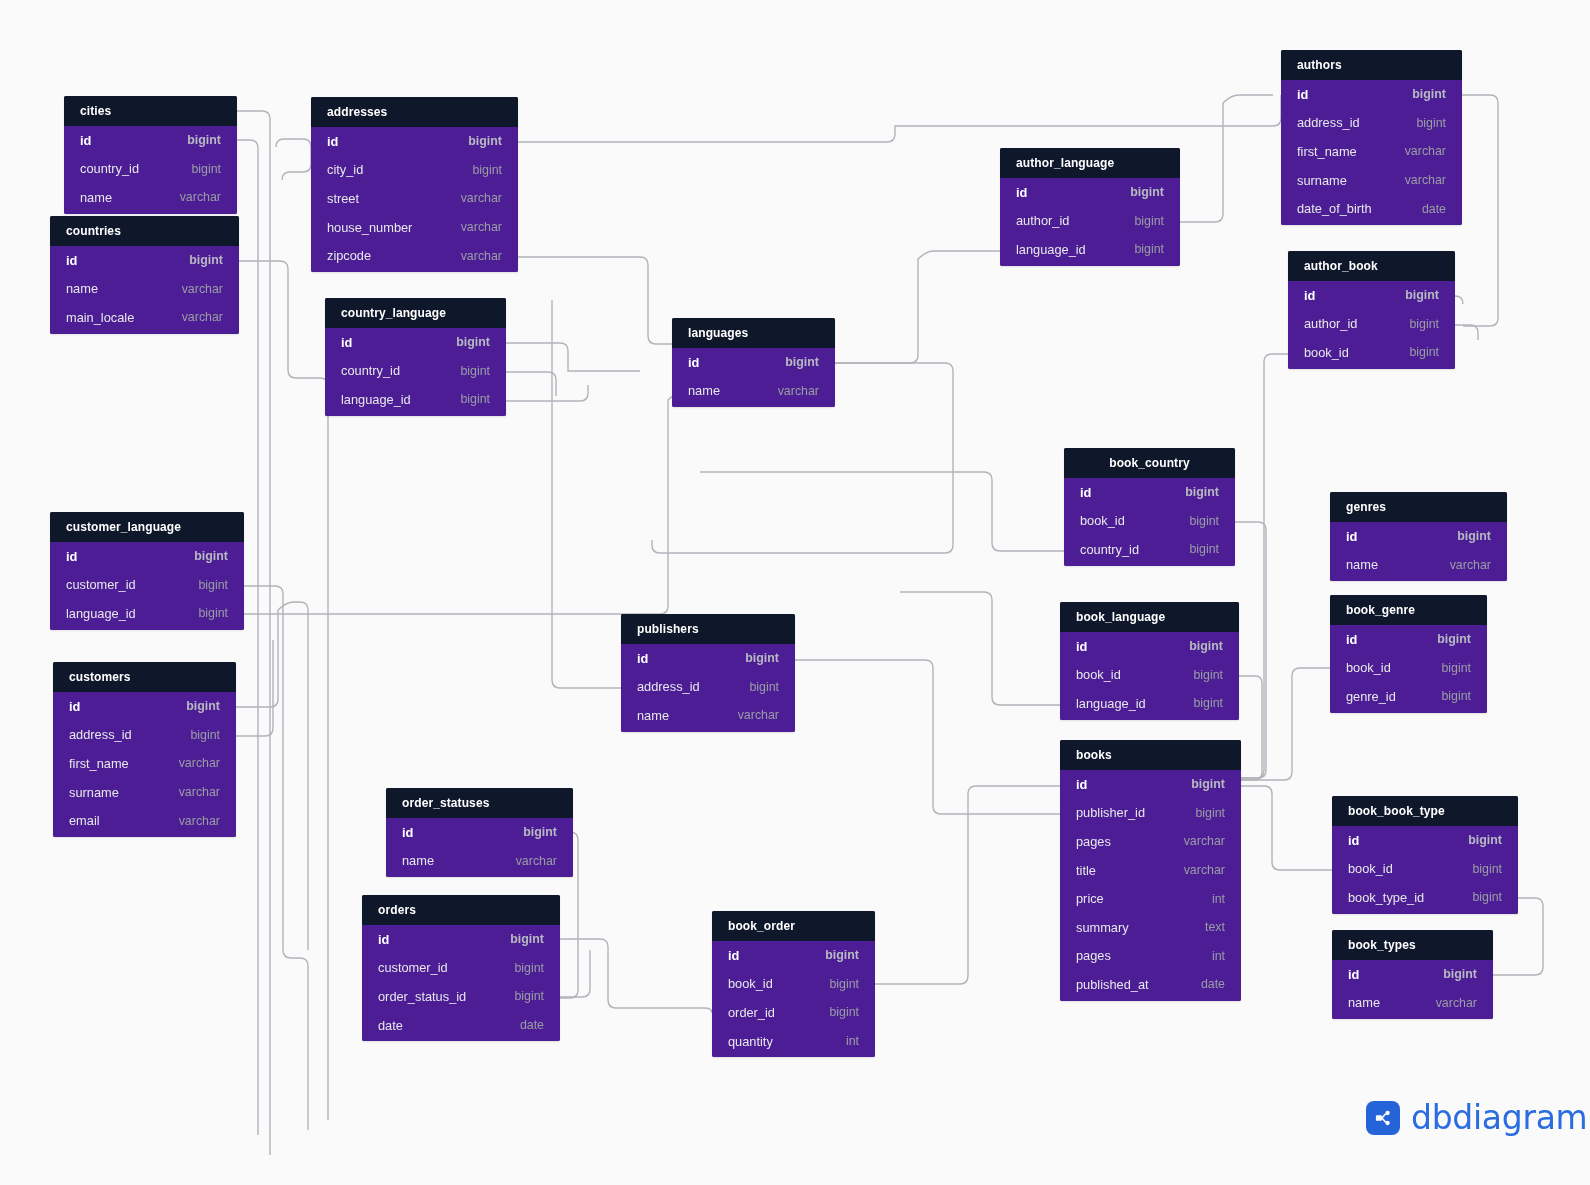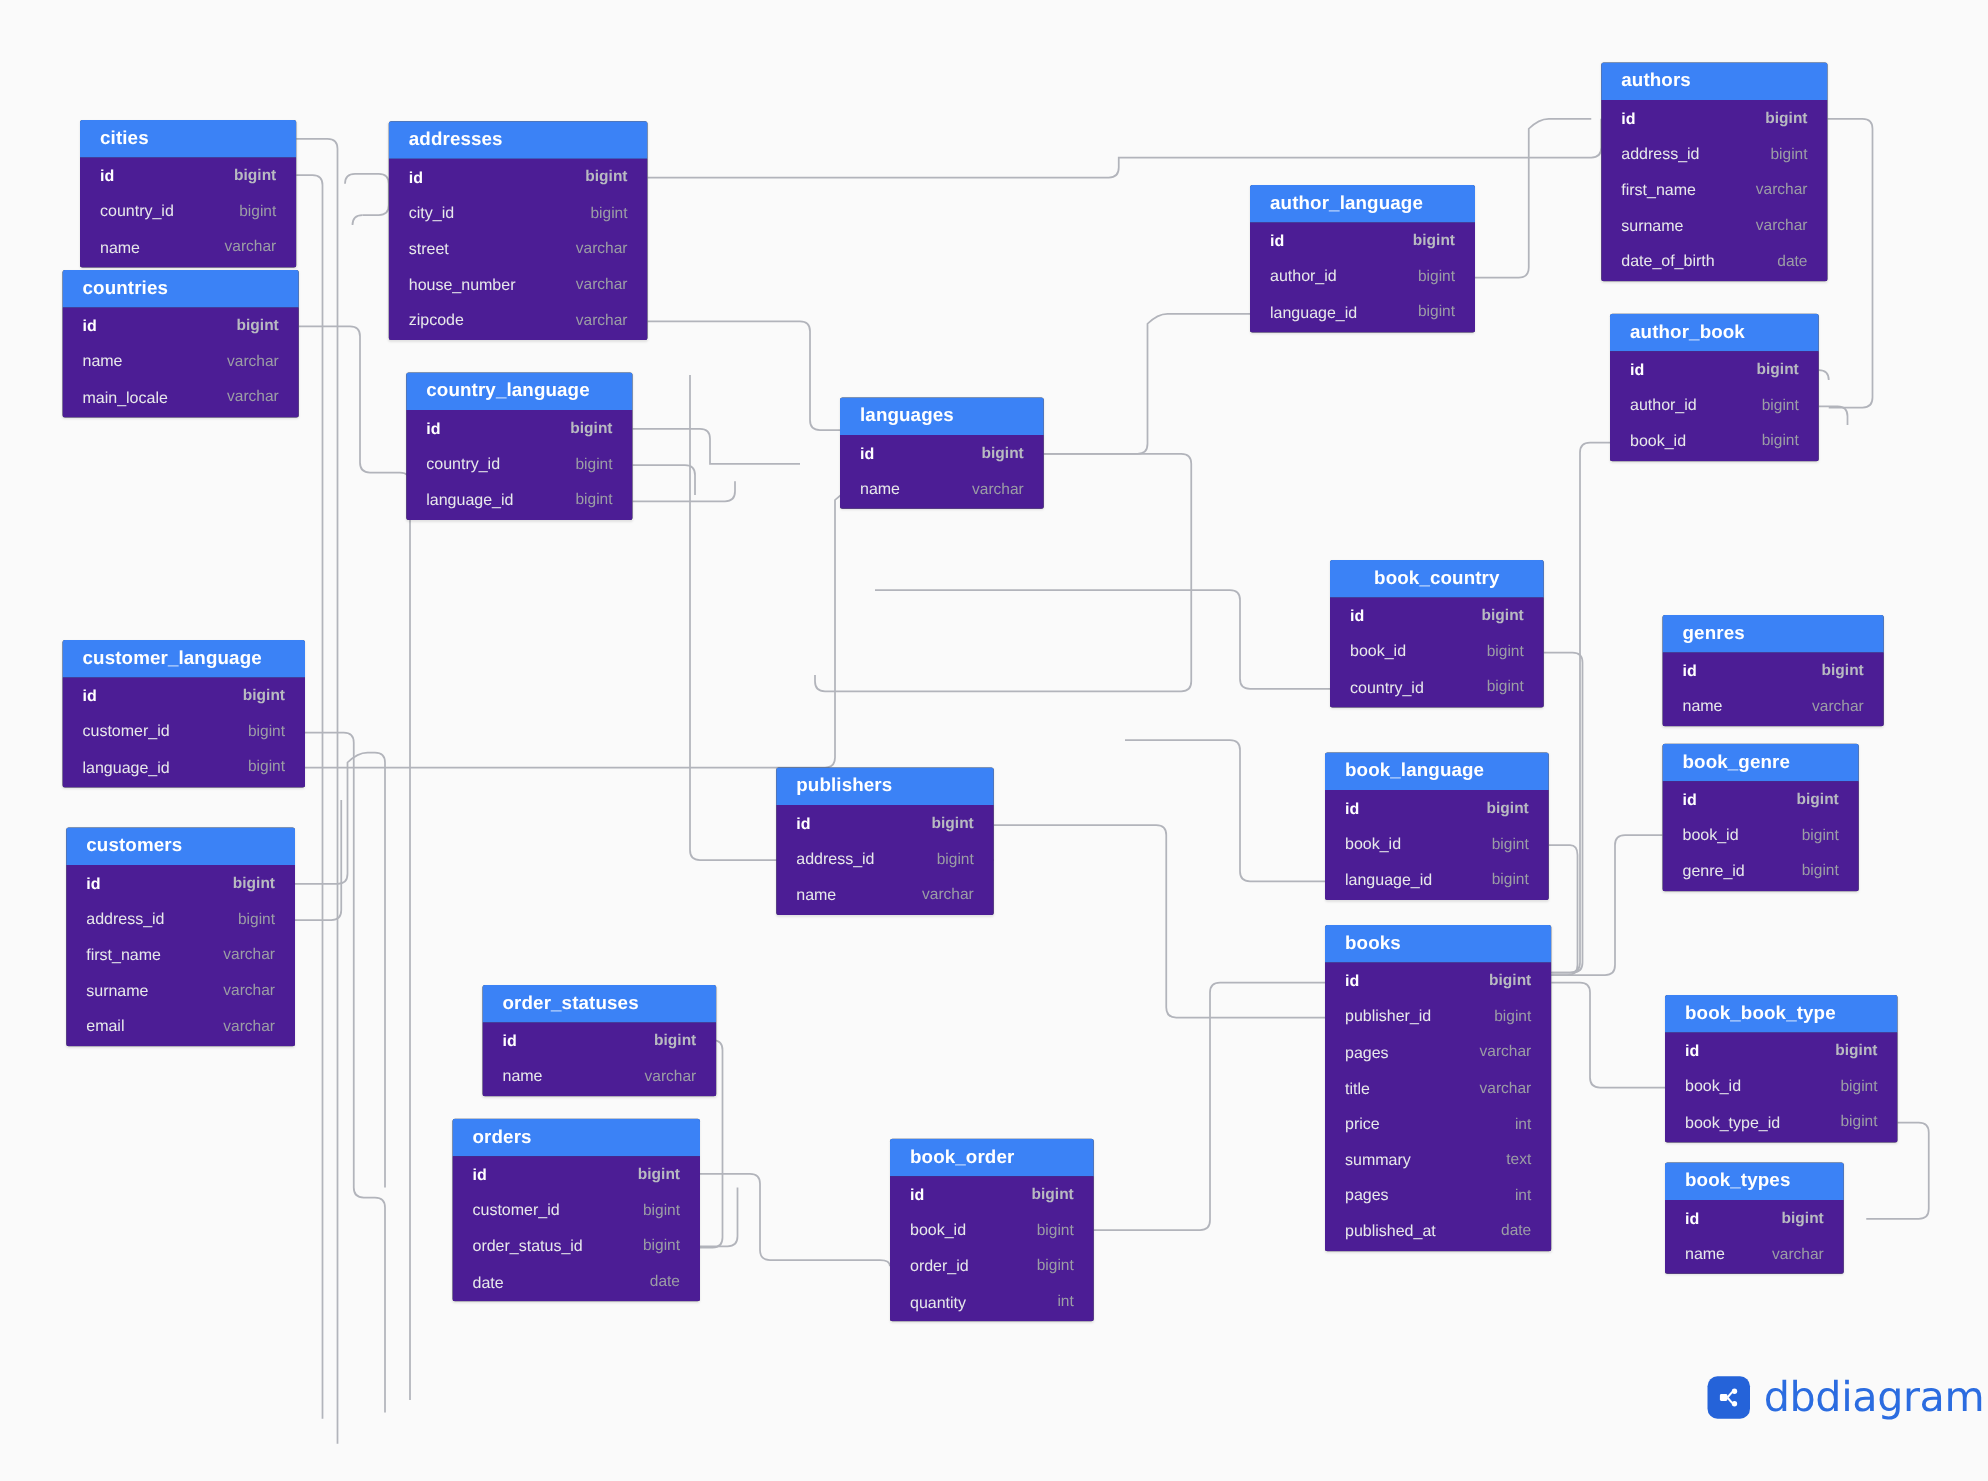--- a/index.html
+++ b/index.html
@@ -28,24 +28,24 @@
     stroke-width: 1.4;
   }
   .table {
     position: absolute;
     border-radius: 2px;
     overflow: hidden;
     box-shadow: 0 1px 2px rgba(0,0,0,0.10);
     background: #3b3e4a;
   }
   .table-header {
-    background: #3b82f6;
+    background: #0f172a;
     color: #ffffff;
     font-weight: bold;
-    font-size: 15px;
+    font-size: 12px;
     letter-spacing: 0.1px;
     padding: 0 16px;
     height: 30px;
     line-height: 30px;
     white-space: nowrap;
   }
   .fields { background: #4c1d95; padding-bottom: 2px; }
   .field {
     display: flex;
     justify-content: space-between;
@@ -391,21 +391,21 @@
           <div class="field">
             <span class="fname">book_id</span>
             <span class="ftype">bigint</span>
           </div>
           <div class="field">
             <span class="fname">book_type_id</span>
             <span class="ftype">bigint</span>
           </div>
         </div>
       </div>
-      <div class="table" style="left: 1332px; top: 930px; width: 143px;">
+      <div class="table" style="left: 1332px; top: 930px; width: 161px;">
         <div class="table-header">book_types</div>
         <div class="fields">
           <div class="field pk">
             <span class="fname">id</span>
             <span class="ftype">bigint</span>
           </div>
           <div class="field">
             <span class="fname">name</span>
             <span class="ftype">varchar</span>
           </div>

